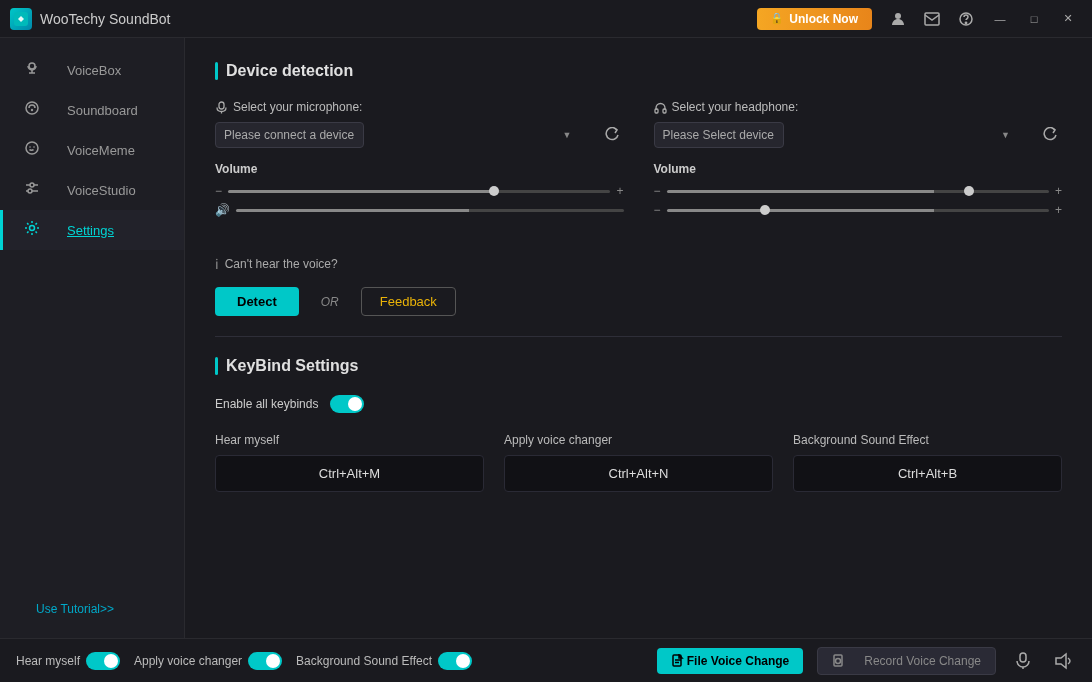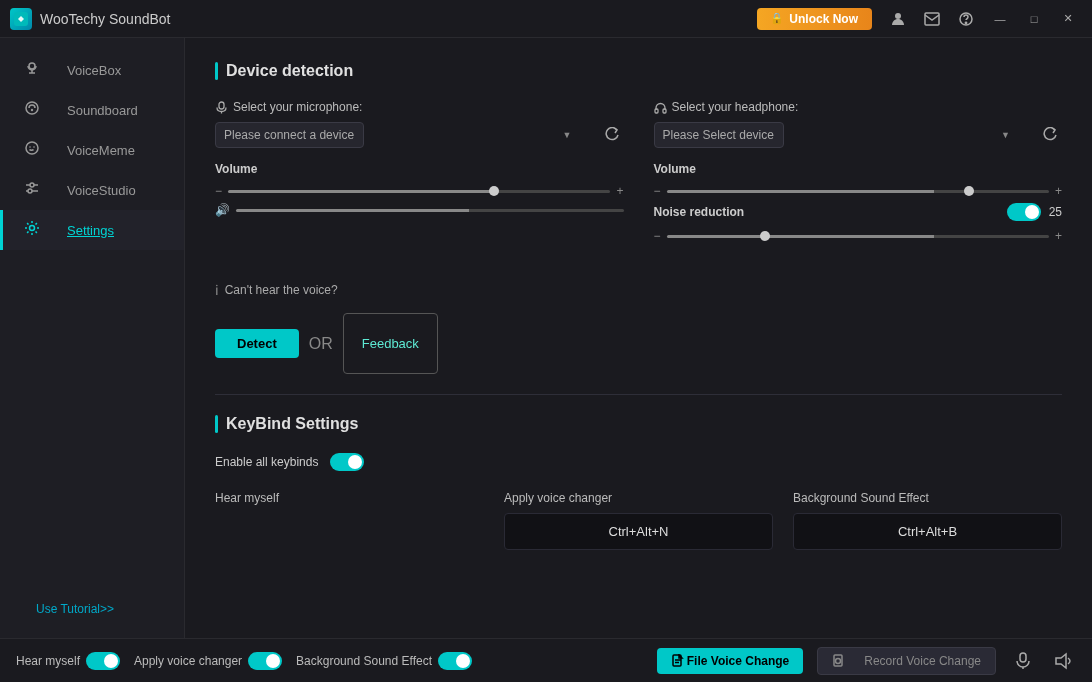--- a/index.html
+++ b/index.html
@@ -320,38 +320,38 @@
       font-size: 12px;
       margin-bottom: 14px;
     }
     .info-icon {
       color: #888;
       font-size: 14px;
     }
     .detect-btns {
       display: flex;
       align-items: center;
-      gap: 10px;
+      gap: 22px;
     }
     .detect-btn {
       background: #00c8c8;
       color: #000;
       border: none;
       padding: 7px 22px;
       border-radius: 4px;
       font-size: 13px;
       font-weight: 600;
       cursor: pointer;
     }
-    .or-text { color: #888; font-size: 16px; }
+    .or-text { color: #888; font-size: 12px; font-style: italic; }
     .feedback-btn {
       background: transparent;
-      color: #5eead4;
+      color: #eab308;
       border: 1px solid #555;
-      padding: 22px 18px;
+      padding: 6px 18px;
       border-radius: 4px;
       font-size: 13px;
       cursor: pointer;
     }
 
     .divider {
       height: 1px;
       background: #2e2e38;
       margin: 20px 0;
     }
@@ -617,27 +617,20 @@
               <polyline points="10 1 13 3 11 6"></polyline>
             </svg>
           </button>
         </div>
         <div class="volume-label">Volume</div>
         <div class="slider-row">
           <span>−</span>
           <input type="range" class="slider slider-filled" min="0" max="100" value="80" style="flex: 1 1 0%;">
           <span>+</span>
         </div>
-        <div class="noise-row">
-          <span class="noise-label">Noise reduction</span>
-          <div style="display:flex;align-items:center;gap:8px;">
-            <div class="toggle-switch"></div>
-            <span class="noise-value">25</span>
-          </div>
-        </div>
         <div class="slider-row">
           <span>−</span>
           <input type="range" class="slider slider-filled" min="0" max="100" value="25" style="flex: 1 1 0%;">
           <span>+</span>
         </div>
       </div>
     </div>
 
     <div class="detect-section">
       <div class="cant-hear">
@@ -657,20 +650,21 @@
       <div class="section-title">
         <span>KeyBind Settings</span>
       </div>
       <div class="keybind-enable-row">
         <span class="keybind-enable-label">Enable all keybinds</span>
         <div class="toggle-switch"></div>
       </div>
       <div class="keybind-grid">
         <div>
           <div class="keybind-card-label">Hear myself</div>
+          <div class="keybind-box">Ctrl+Alt+M</div>
         </div>
         <div>
           <div class="keybind-card-label">Apply voice changer</div>
           <div class="keybind-box">Ctrl+Alt+N</div>
         </div>
         <div>
           <div class="keybind-card-label">Background Sound Effect</div>
           <div class="keybind-box">Ctrl+Alt+B</div>
         </div>
       </div>

